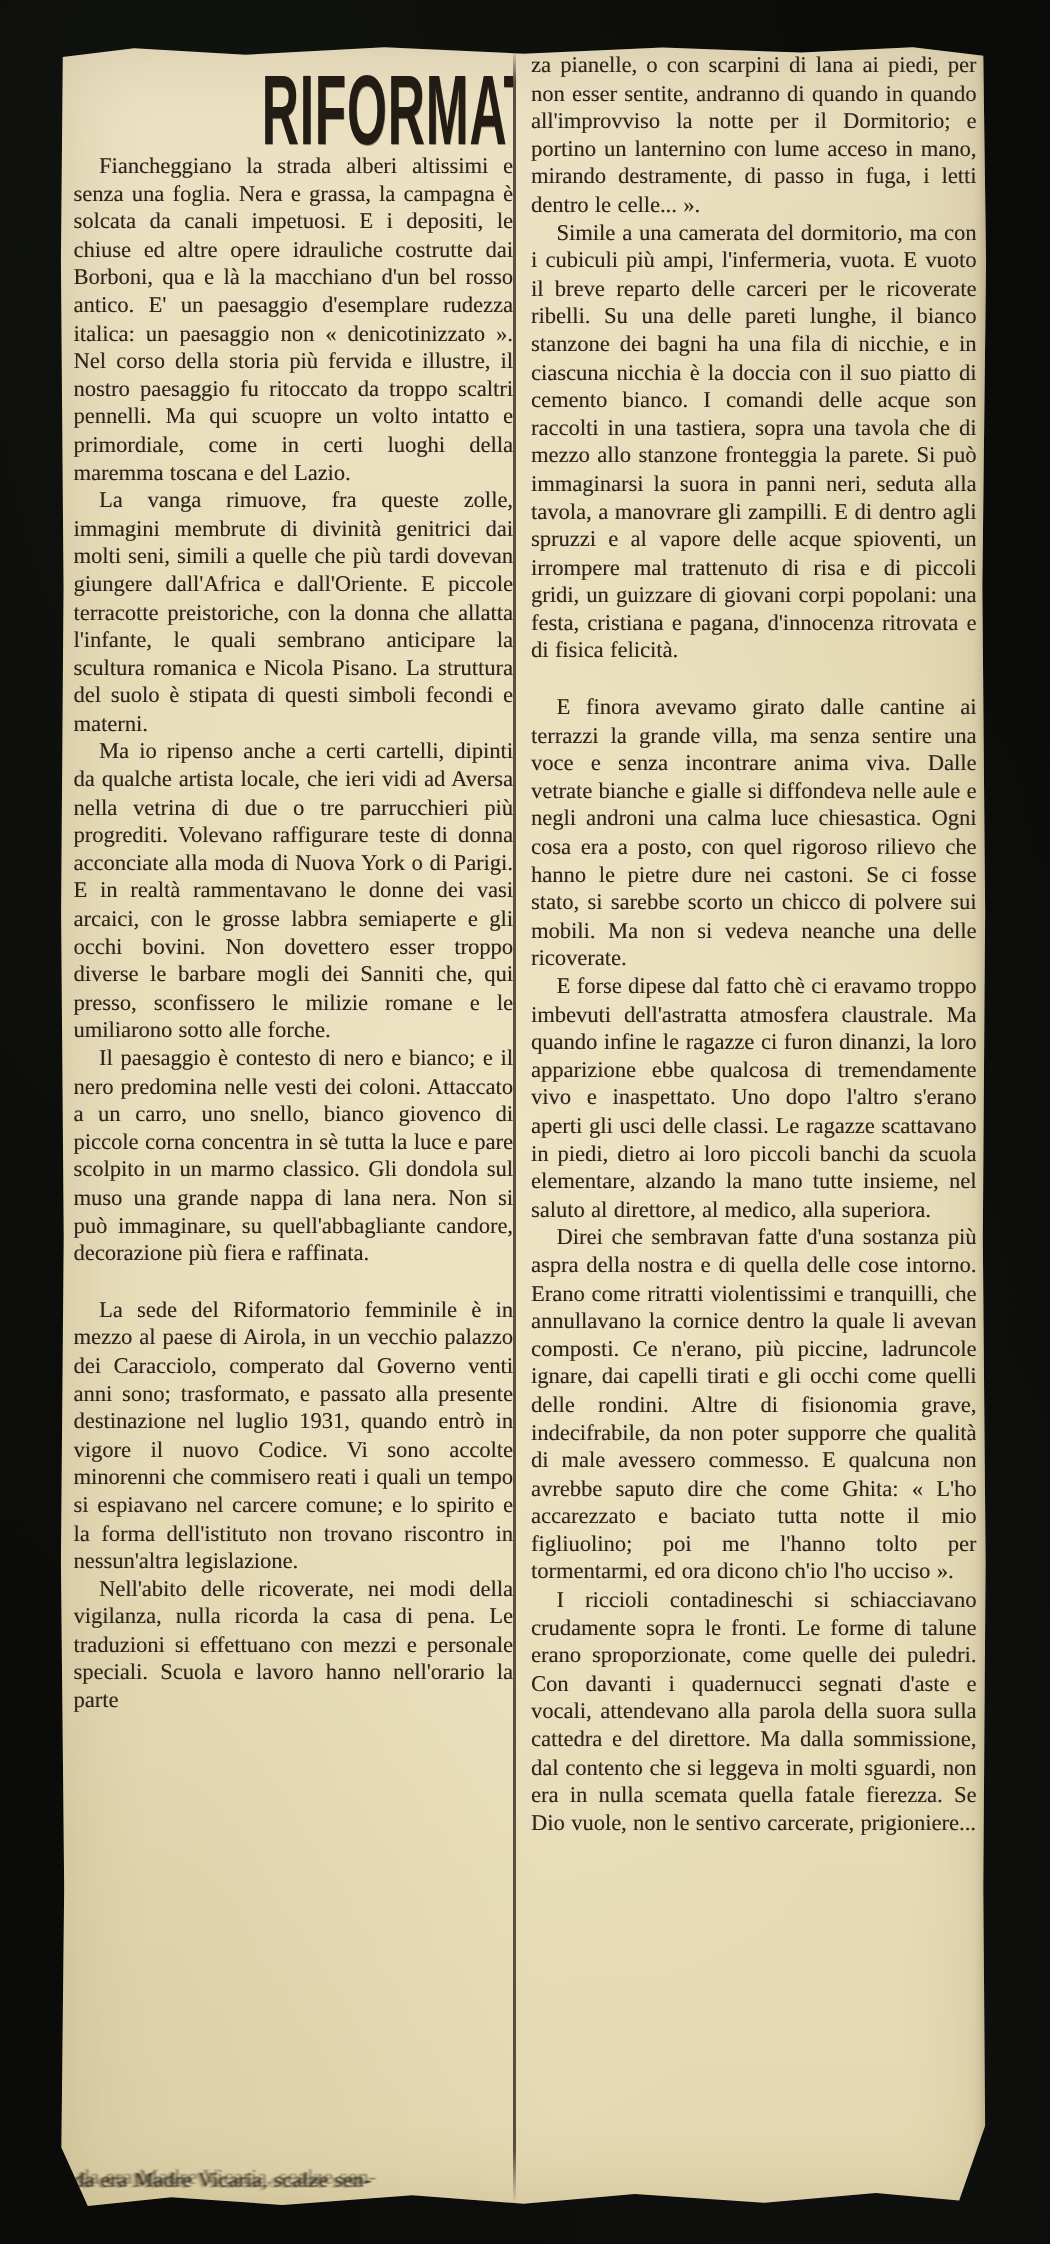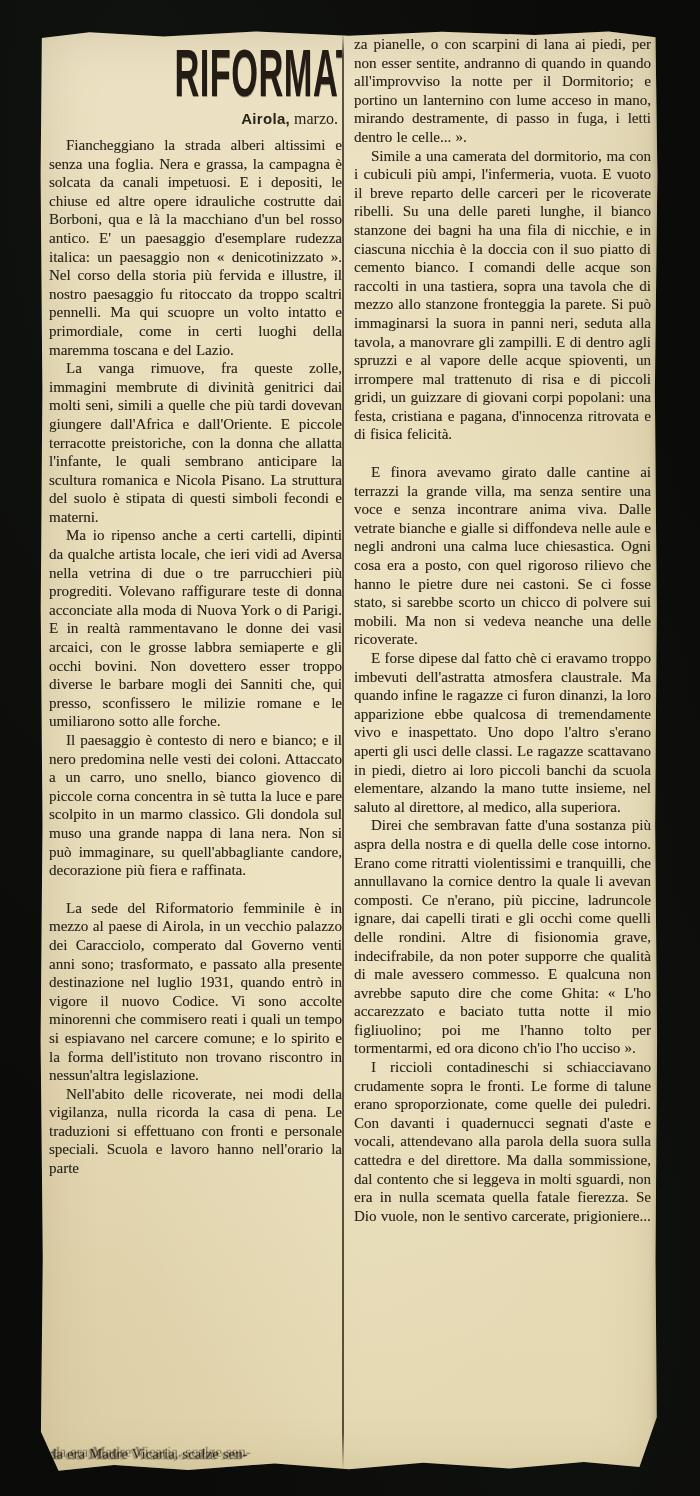--- a/index.html
+++ b/index.html
@@ -71,28 +71,27 @@
 <body>
 
 <div class="stage">
   <div class="paper">
     <div class="col-rule"></div>
 
     <div class="col left">
       <div class="title-block">
         <h1 class="title-line"><span>RIFORMATORIO</span></h1>
       </div>
-      <p class="dateline"><span class="place">Airola,</span> <span class="date">marzo.</span></p>
       <div class="paras" id="left-col">
           <p class="para">Fiancheggiano la strada alberi altissimi e senza una foglia. Nera e grassa, la campagna è solcata da canali impetuosi. E i depositi, le chiuse ed altre opere idrauliche costrutte dai Borboni, qua e là la macchiano d'un bel rosso antico. E' un paesaggio d'esemplare rudezza italica: un paesaggio non « denicotinizzato ». Nel corso della storia più fervida e illustre, il nostro paesaggio fu ritoccato da troppo scaltri pennelli. Ma qui scuopre un volto intatto e primordiale, come in certi luoghi della maremma toscana e del Lazio.</p>
           <p class="para">La vanga rimuove, fra queste zolle, immagini membrute di divinità genitrici dai molti seni, simili a quelle che più tardi dovevan giungere dall'Africa e dall'Oriente. E piccole terracotte preistoriche, con la donna che allatta l'infante, le quali sembrano anticipare la scultura romanica e Nicola Pisano. La struttura del suolo è stipata di questi simboli fecondi e materni.</p>
           <p class="para">Ma io ripenso anche a certi cartelli, dipinti da qualche artista locale, che ieri vidi ad Aversa nella vetrina di due o tre parrucchieri più progrediti. Volevano raffigurare teste di donna acconciate alla moda di Nuova York o di Parigi. E in realtà rammentavano le donne dei vasi arcaici, con le grosse labbra semiaperte e gli occhi bovini. Non dovettero esser troppo diverse le barbare mogli dei Sanniti che, qui presso, sconfissero le milizie romane e le umiliarono sotto alle forche.</p>
           <p class="para">Il paesaggio è contesto di nero e bianco; e il nero predomina nelle vesti dei coloni. Attaccato a un carro, uno snello, bianco giovenco di piccole corna concentra in sè tutta la luce e pare scolpito in un marmo classico. Gli dondola sul muso una grande nappa di lana nera. Non si può immaginare, su quell'abbagliante candore, decorazione più fiera e raffinata.</p>
           <p class="para gap">La sede del Riformatorio femminile è in mezzo al paese di Airola, in un vecchio palazzo dei Caracciolo, comperato dal Governo venti anni sono; trasformato, e passato alla presente destinazione nel luglio 1931, quando entrò in vigore il nuovo Codice. Vi sono accolte minorenni che commisero reati i quali un tempo si espiavano nel carcere comune; e lo spirito e la forma dell'istituto non trovano riscontro in nessun'altra legislazione.</p>
-          <p class="para">Nell'abito delle ricoverate, nei modi della vigilanza, nulla ricorda la casa di pena. Le traduzioni si effettuano con fronti e personale speciali. Scuola e lavoro hanno nell'orario la parte</p>
+          <p class="para">Nell'abito delle ricoverate, nei modi della vigilanza, nulla ricorda la casa di pena. Le traduzioni si effettuano con mezzi e personale speciali. Scuola e lavoro hanno nell'orario la parte</p>
         </div>
       <div class="cutoff-line">da era Madre Vicaria, scalze sen-</div>
     </div>
 
     <div class="col right">
       <div class="paras" id="right-col">
           <p class="para noindent">za pianelle, o con scarpini di lana ai piedi, per non esser sentite, andranno di quando in quando all'improvviso la notte per il Dormitorio; e portino un lanternino con lume acceso in mano, mirando destramente, di passo in fuga, i letti dentro le celle... ».</p>
           <p class="para">Simile a una camerata del dormitorio, ma con i cubiculi più ampi, l'infermeria, vuota. E vuoto il breve reparto delle carceri per le ricoverate ribelli. Su una delle pareti lunghe, il bianco stanzone dei bagni ha una fila di nicchie, e in ciascuna nicchia è la doccia con il suo piatto di cemento bianco. I comandi delle acque son raccolti in una tastiera, sopra una tavola che di mezzo allo stanzone fronteggia la parete. Si può immaginarsi la suora in panni neri, seduta alla tavola, a manovrare gli zampilli. E di dentro agli spruzzi e al vapore delle acque spioventi, un irrompere mal trattenuto di risa e di piccoli gridi, un guizzare di giovani corpi popolani: una festa, cristiana e pagana, d'innocenza ritrovata e di fisica felicità.</p>
           <p class="para gap">E finora avevamo girato dalle cantine ai terrazzi la grande villa, ma senza sentire una voce e senza incontrare anima viva. Dalle vetrate bianche e gialle si diffondeva nelle aule e negli androni una calma luce chiesastica. Ogni cosa era a posto, con quel rigoroso rilievo che hanno le pietre dure nei castoni. Se ci fosse stato, si sarebbe scorto un chicco di polvere sui mobili. Ma non si vedeva neanche una delle ricoverate.</p>
           <p class="para">E forse dipese dal fatto chè ci eravamo troppo imbevuti dell'astratta atmosfera claustrale. Ma quando infine le ragazze ci furon dinanzi, la loro apparizione ebbe qualcosa di tremendamente vivo e inaspettato. Uno dopo l'altro s'erano aperti gli usci delle classi. Le ragazze scattavano in piedi, dietro ai loro piccoli banchi da scuola elementare, alzando la mano tutte insieme, nel saluto al direttore, al medico, alla superiora.</p>

